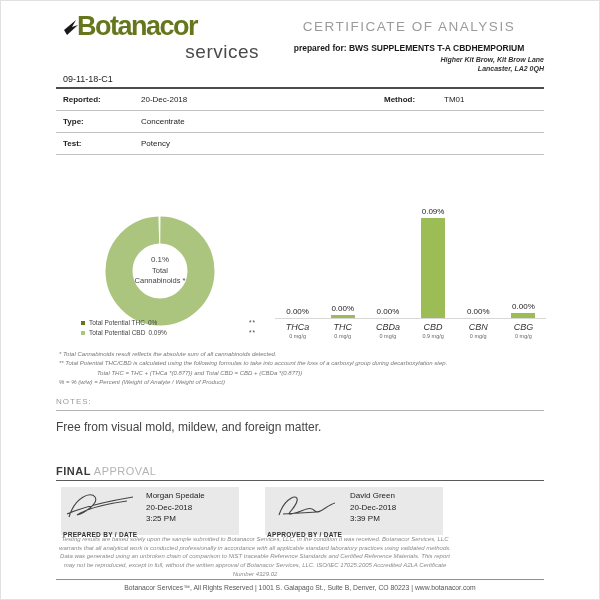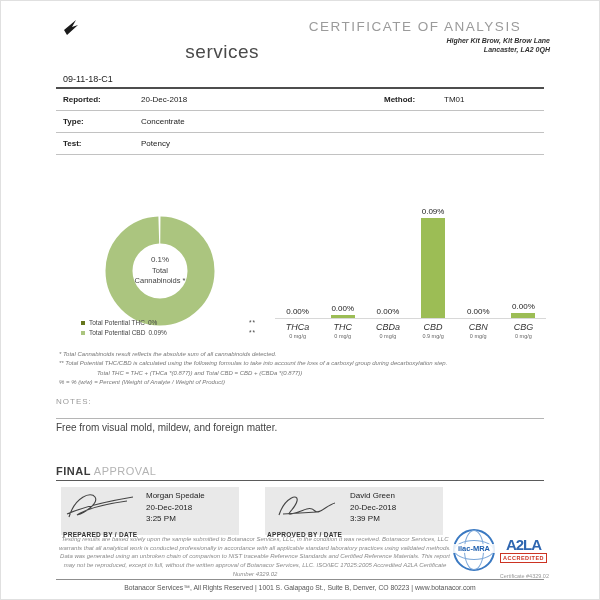--- a/index.html
+++ b/index.html
@@ -7,21 +7,21 @@
   body { font-family:"Liberation Sans", sans-serif; color:#333; position:relative; }
   .page { position:absolute; inset:0; background:#fff; border:1px solid #e0e0e0; overflow:hidden; }
 
   
   .logo { position:absolute; left:62px; top:12px; width:200px; }
   .logo-main { display:flex; align-items:flex-start; }
   .logo-text { font-size:27px; font-weight:bold; letter-spacing:-1.5px; color:#66761d; line-height:1; }
   .logo-sub { text-align:right; font-size:19px; color:#4a4a4a; letter-spacing:0.5px; margin-top:-3px; padding-right:4px; }
   .logo-leaf { margin-right:-2px; margin-top:1px; }
 
-  .head-right { position:absolute; right:49px; top:18px; width:270px; }
+  .head-right { position:absolute; right:55px; top:18px; width:270px; }
   .coa-title { text-align:center; font-size:13.5px; color:#9b9b9b; letter-spacing:1.5px; }
   .prepared { text-align:center; font-size:8.5px; font-weight:bold; color:#1a1a1a; margin-top:9px; }
   .addr { text-align:right; font-size:7px; font-style:italic; font-weight:bold; color:#333; line-height:1.35; margin-top:2px; }
 
   
   .sample-id { position:absolute; left:62px; top:73px; font-size:9px; color:#222; }
   .idline { position:absolute; left:55px; right:55px; top:86px; border-top:2px solid #4d4d4d; }
   .info { position:absolute; left:55px; right:55px; top:88px; }
   .info-row { display:flex; height:22px; align-items:center; border-bottom:1px solid #c2c2c2; font-size:8px; }
   .il { width:85px; padding-left:7px; font-weight:bold; color:#222; }
@@ -54,22 +54,22 @@
   .bnames { display:flex; }
   .bname { flex:1; text-align:center; padding-top:3px; }
   .bn-t { font-size:9px; color:#333;font-style:italic; }
   .bn-m { font-size:5.5px; color:#666; margin-top:1px; }
 
   
   .footnotes { position:absolute; left:58px; top:349px; right:55px; font-size:6px; font-style:italic; color:#777; line-height:1.55; }
   .fn-indent { padding-left:38px; }
 
   
-  .notes-title { font-size:8px; color:#9a9a9a; letter-spacing:1px; padding-bottom:12px; border-bottom:1px solid #b5b5b5; }
-  .notes-body { font-size:10px; color:#444; margin-top:3px; }
+  .notes-title { font-size:8px; color:#9a9a9a; letter-spacing:1px; padding-bottom:4px; border-bottom:1px solid #b5b5b5; }
+  .notes-body { font-size:12px; color:#444; margin-top:9px; }
 
   
   .sig-box { position:absolute; top:486px; height:48px; background:#e9e9e9; display:flex; }
   .sig-left { left:60px; width:178px; }
   .sig-right { left:264px; width:178px; }
   .sig-svg { width:85px; height:40px; flex:none; }
   .sig-meta { font-size:8px; color:#222; line-height:1.45; padding-top:3px; }
   .sig-caption { position:absolute; top:530px; font-size:6.5px; font-weight:bold; color:#333; letter-spacing:0.3px; }
   .cap-left { left:62px; } .cap-right { left:266px; }
 
@@ -97,26 +97,28 @@
 
 <div class="page">
 
   <div class="logo">
     <div class="logo-main">
       <span class="logo-leaf">
         <svg width="16" height="26" viewBox="0 0 16 26">
             <path d="M1 16 L13 6 L9 13 L15 11 L4 21 Z" fill="#1a1a1a"></path>
           </svg>
       </span>
+      <span class="logo-text">Botanacor</span>
     </div>
     <div class="logo-sub">services</div>
   </div>
 
   <div class="head-right">
     <div class="coa-title">CERTIFICATE OF ANALYSIS</div>
+    <div class="prepared">prepared for: BWS SUPPLEMENTS T-A CBDHEMPORIUM</div>
     <div class="addr">
       <div>Higher Kit Brow, Kit Brow Lane</div>
       <div>Lancaster, LA2 0QH</div>
     </div>
   </div>
 
   <div class="sample-id">09-11-18-C1</div>
   <div class="idline"></div>
   <div class="info">
     <div class="info-row">
@@ -258,30 +260,17 @@
     <div class="sig-meta">
       <div>David Green</div>
       <div>20-Dec-2018</div>
       <div>3:39 PM</div>
     </div>
   </div>
   <div class="sig-caption cap-right">APPROVED BY / DATE</div>
 
   <div class="disclaimer">Testing results are based solely upon the sample submitted to Botanacor Services, LLC, in the condition it was received. Botanacor Services, LLC warrants that all analytical work is conducted professionally in accordance with all applicable standard laboratory practices using validated methods. Data was generated using an unbroken chain of comparison to NIST traceable Reference Standards and Certified Reference Materials. This report may not be reproduced, except in full, without the written approval of Botanacor Services, LLC. ISO/IEC 17025:2005 Accredited A2LA Certificate Number 4329.02</div>
 
-  <div class="accred">
-    <div class="accred-row">
-      <div class="ilac">
-        <div class="ilac-globe"></div>
-        <div class="ilac-label">ilac-MRA</div>
-      </div>
-      <div class="a2la">
-        <div class="a2la-text">A2LA</div>
-        <div class="a2la-accr">ACCREDITED</div>
-      </div>
-    </div>
-    <div class="cert-num">Certificate #4329.02</div>
-  </div>
 
   <div class="footer-line"></div>
   <div class="footer">Botanacor Services™, All Rights Reserved  |  1001 S. Galapago St., Suite B, Denver, CO 80223  |  www.botanacor.com</div>
 
 </div>
 
 </body></html>

